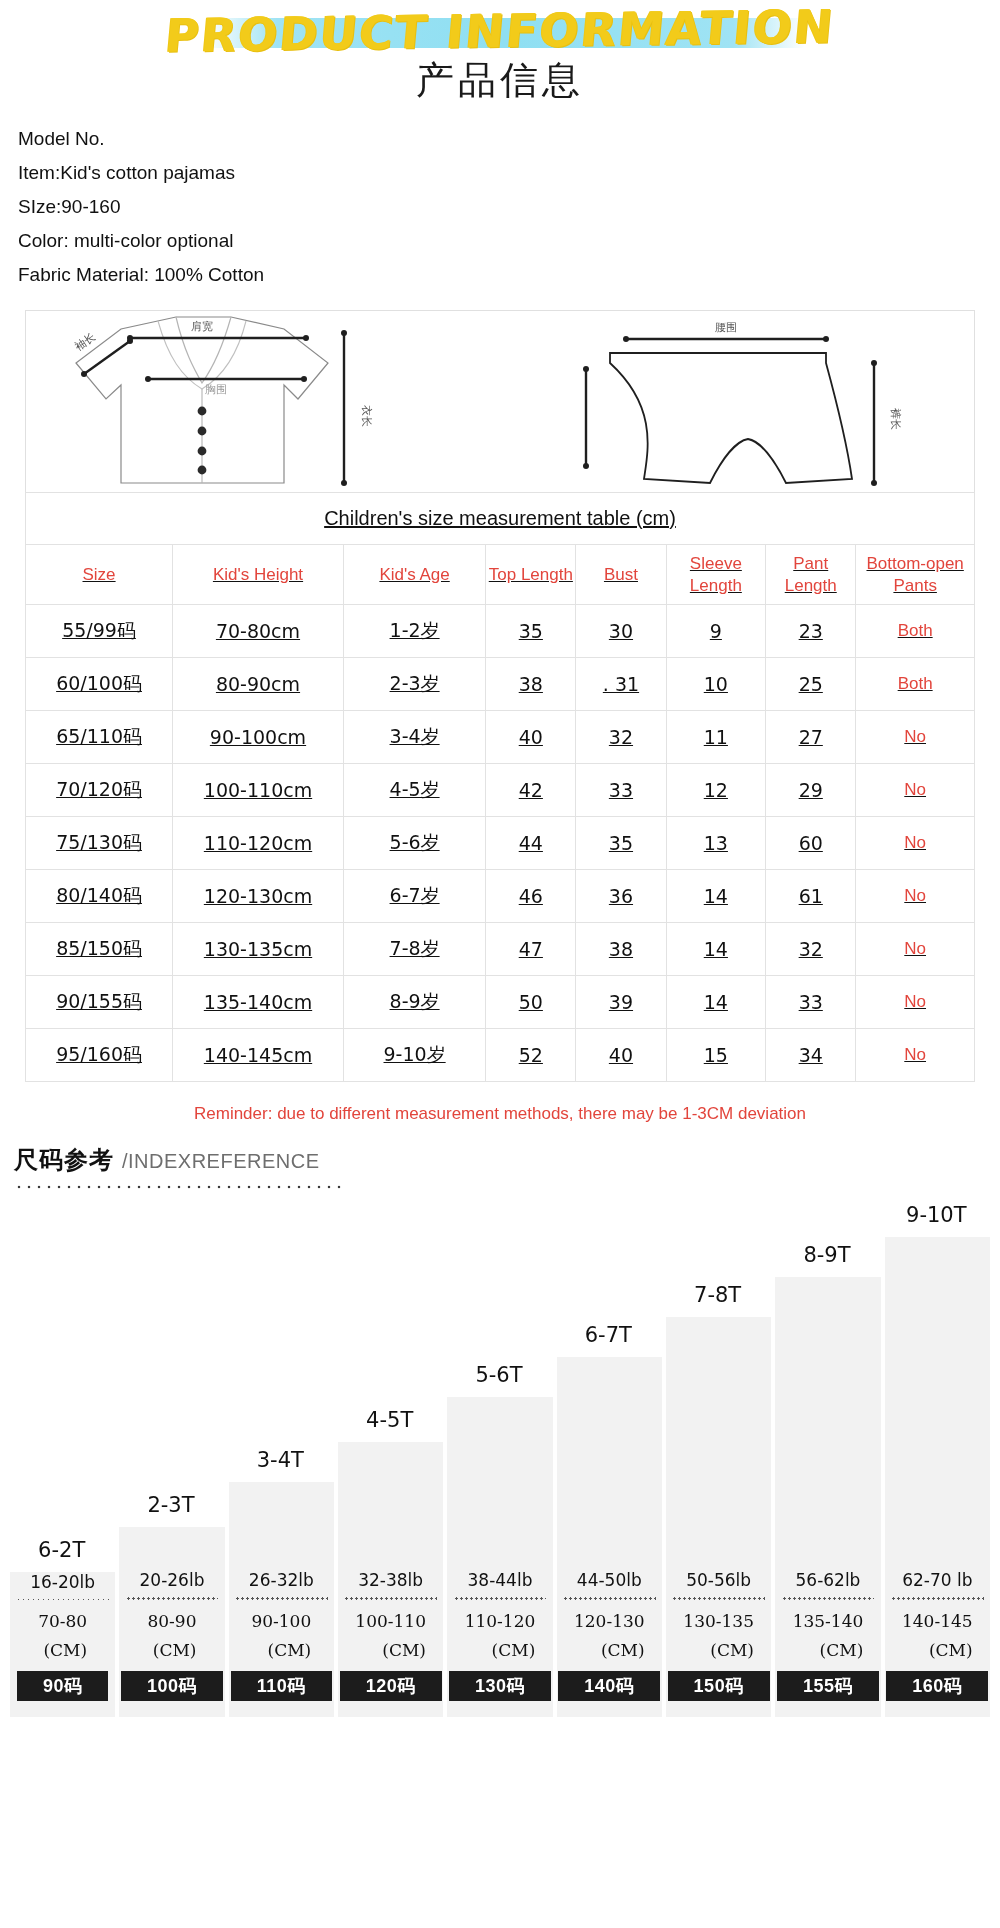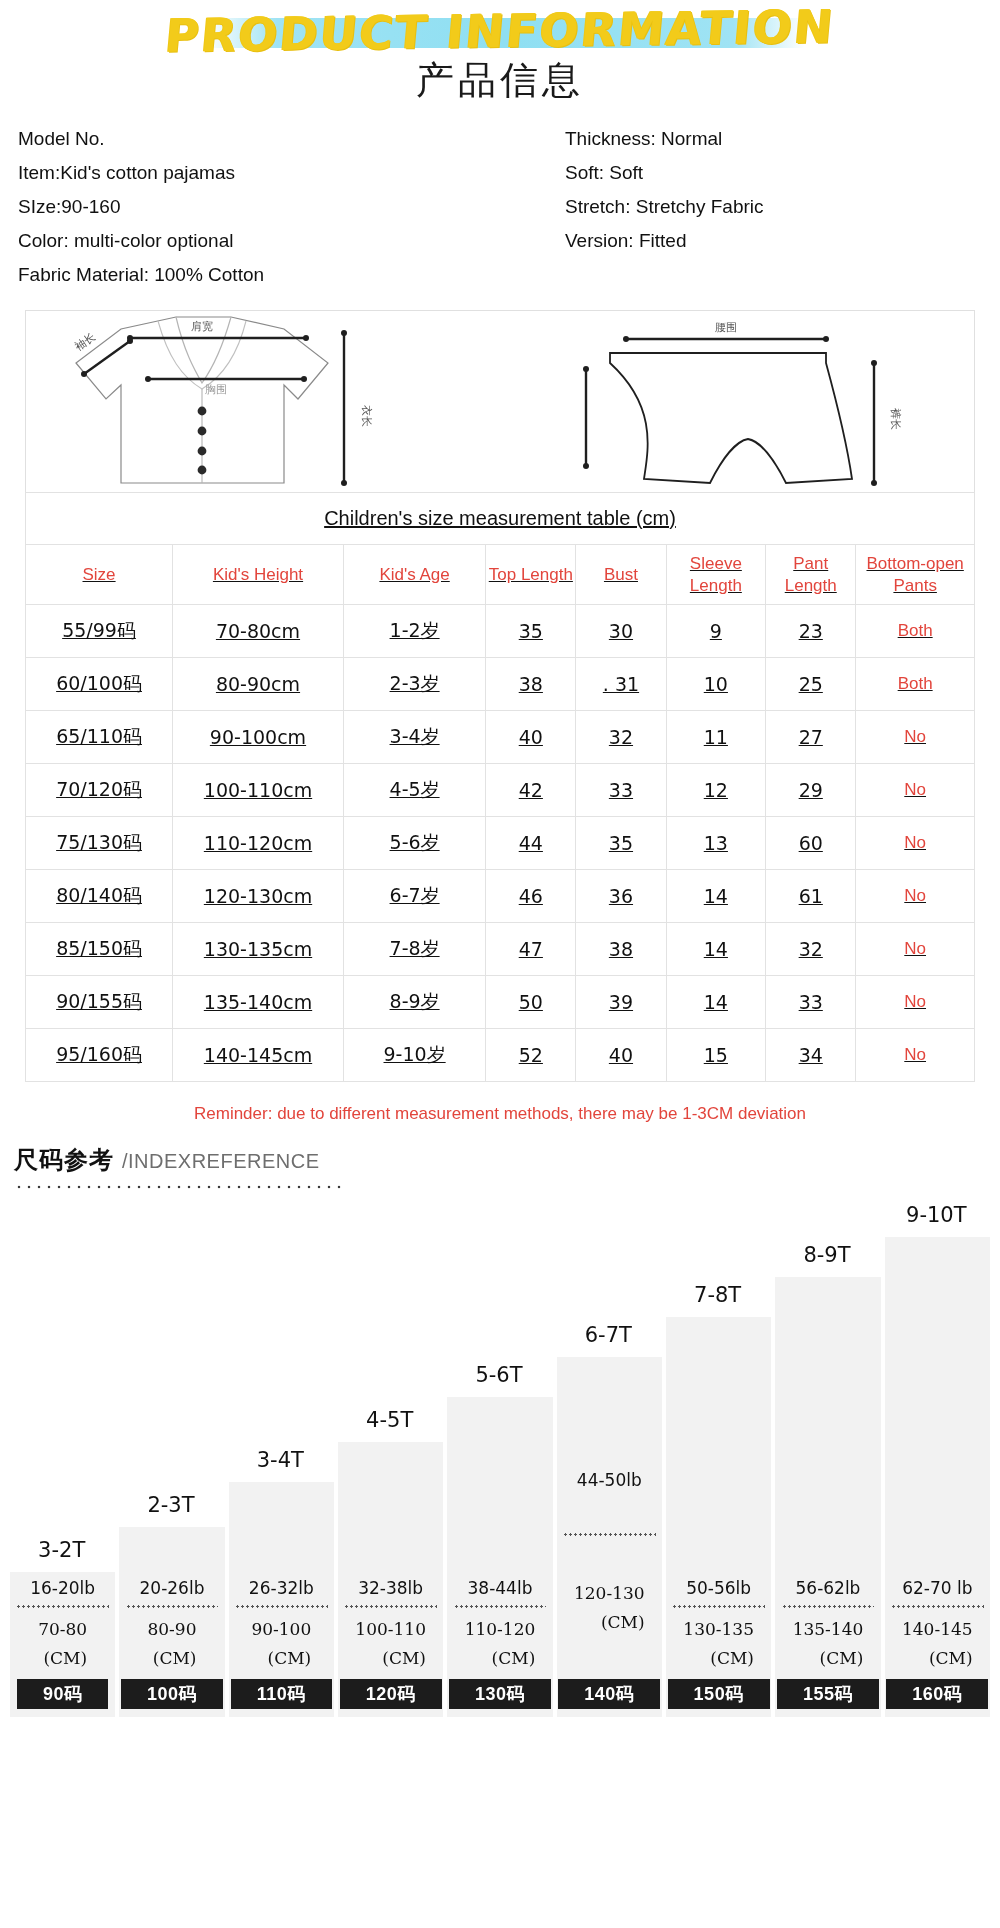--- a/index.html
+++ b/index.html
@@ -183,21 +183,21 @@
   .bar .height-cm {
     font-size: 17px;
     color: #111;
     font-family: "DejaVu Serif", serif;
     padding-top: 7px;
     line-height: 29px;
     text-align: right;
     white-space: nowrap;
   }
   .bar .code {
-    margin: 6px 0 8px 0;
+    margin: 6px 0 16px 0;
     background: #1c1c1c;
     color: #ffffff;
     font-size: 18px;
     font-weight: 700;
     padding: 3px 26px;
     letter-spacing: 0.5px;
     white-space: nowrap;
   }
 </style>
 </head>
@@ -209,26 +209,20 @@
   <div class="title-cn">产品信息</div>
 </div>
 
 <div class="specs">
   <div class="spec-col spec-left">
     <div class="spec-line">Model No.</div>
     <div class="spec-line">Item:Kid's cotton pajamas</div>
     <div class="spec-line">SIze:90-160</div>
     <div class="spec-line">Color: multi-color optional</div>
     <div class="spec-line">Fabric Material: 100% Cotton</div>
-  </div>
-  <div class="spec-col spec-right">
-    <div class="spec-line">Thickness: Normal</div>
-    <div class="spec-line">Soft: Soft</div>
-    <div class="spec-line">Stretch: Stretchy Fabric</div>
-    <div class="spec-line">Version: Fitted</div>
   </div>
 </div>
 
 <div class="diagram-wrap">
   <svg width="948" height="180" viewBox="0 0 948 180">
     <g fill="none" stroke="#3a3a3a" stroke-width="1.4">
 
       <path d="M50 52 L95 18 L150 6 L205 6 L258 18 L302 52 L272 88 L258 74 L258 172 L95 172 L95 74 L80 88 Z" stroke="#8a8a8a" stroke-width="1.2"></path>
 
       <path d="M150 6 C158 40 168 58 176 72 C186 58 196 38 205 6" stroke="#b4b4b4" stroke-width="1.2"></path>
@@ -417,21 +411,21 @@
 <div class="ref-head">
   <div class="ref-head-row">
     <span class="ref-cn">尺码参考</span>
     <span class="ref-en">/INDEXREFERENCE</span>
   </div>
   <div class="dots"></div>
 </div>
 
 <div class="chart" id="size-chart">
     <div class="bar" style="height: 145px;">
-      <div class="age">3-2T</div>
+      <div class="age">6-2T</div>
       <div class="spacer"></div>
       <div class="weight">16-20lb</div>
       <div class="sep"></div>
       <div class="height-cm">70-80<br>(CM)</div>
       <div class="code">90码</div>
     </div>
     <div class="bar" style="height: 190px;">
       <div class="age">2-3T</div>
       <div class="spacer"></div>
       <div class="weight">20-26lb</div>
@@ -456,21 +450,21 @@
       <div class="code">120码</div>
     </div>
     <div class="bar" style="height: 320px;">
       <div class="age">5-6T</div>
       <div class="spacer"></div>
       <div class="weight">38-44lb</div>
       <div class="sep"></div>
       <div class="height-cm">110-120<br>(CM)</div>
       <div class="code">130码</div>
     </div>
-    <div class="bar" style="height: 360px; gap: 36px;">
+    <div class="bar" style="height: 360px;">
       <div class="age">6-7T</div>
       <div class="spacer"></div>
       <div class="weight">44-50lb</div>
       <div class="sep"></div>
       <div class="height-cm">120-130<br>(CM)</div>
       <div class="code">140码</div>
     </div>
     <div class="bar" style="height: 400px;">
       <div class="age">7-8T</div>
       <div class="spacer"></div>

